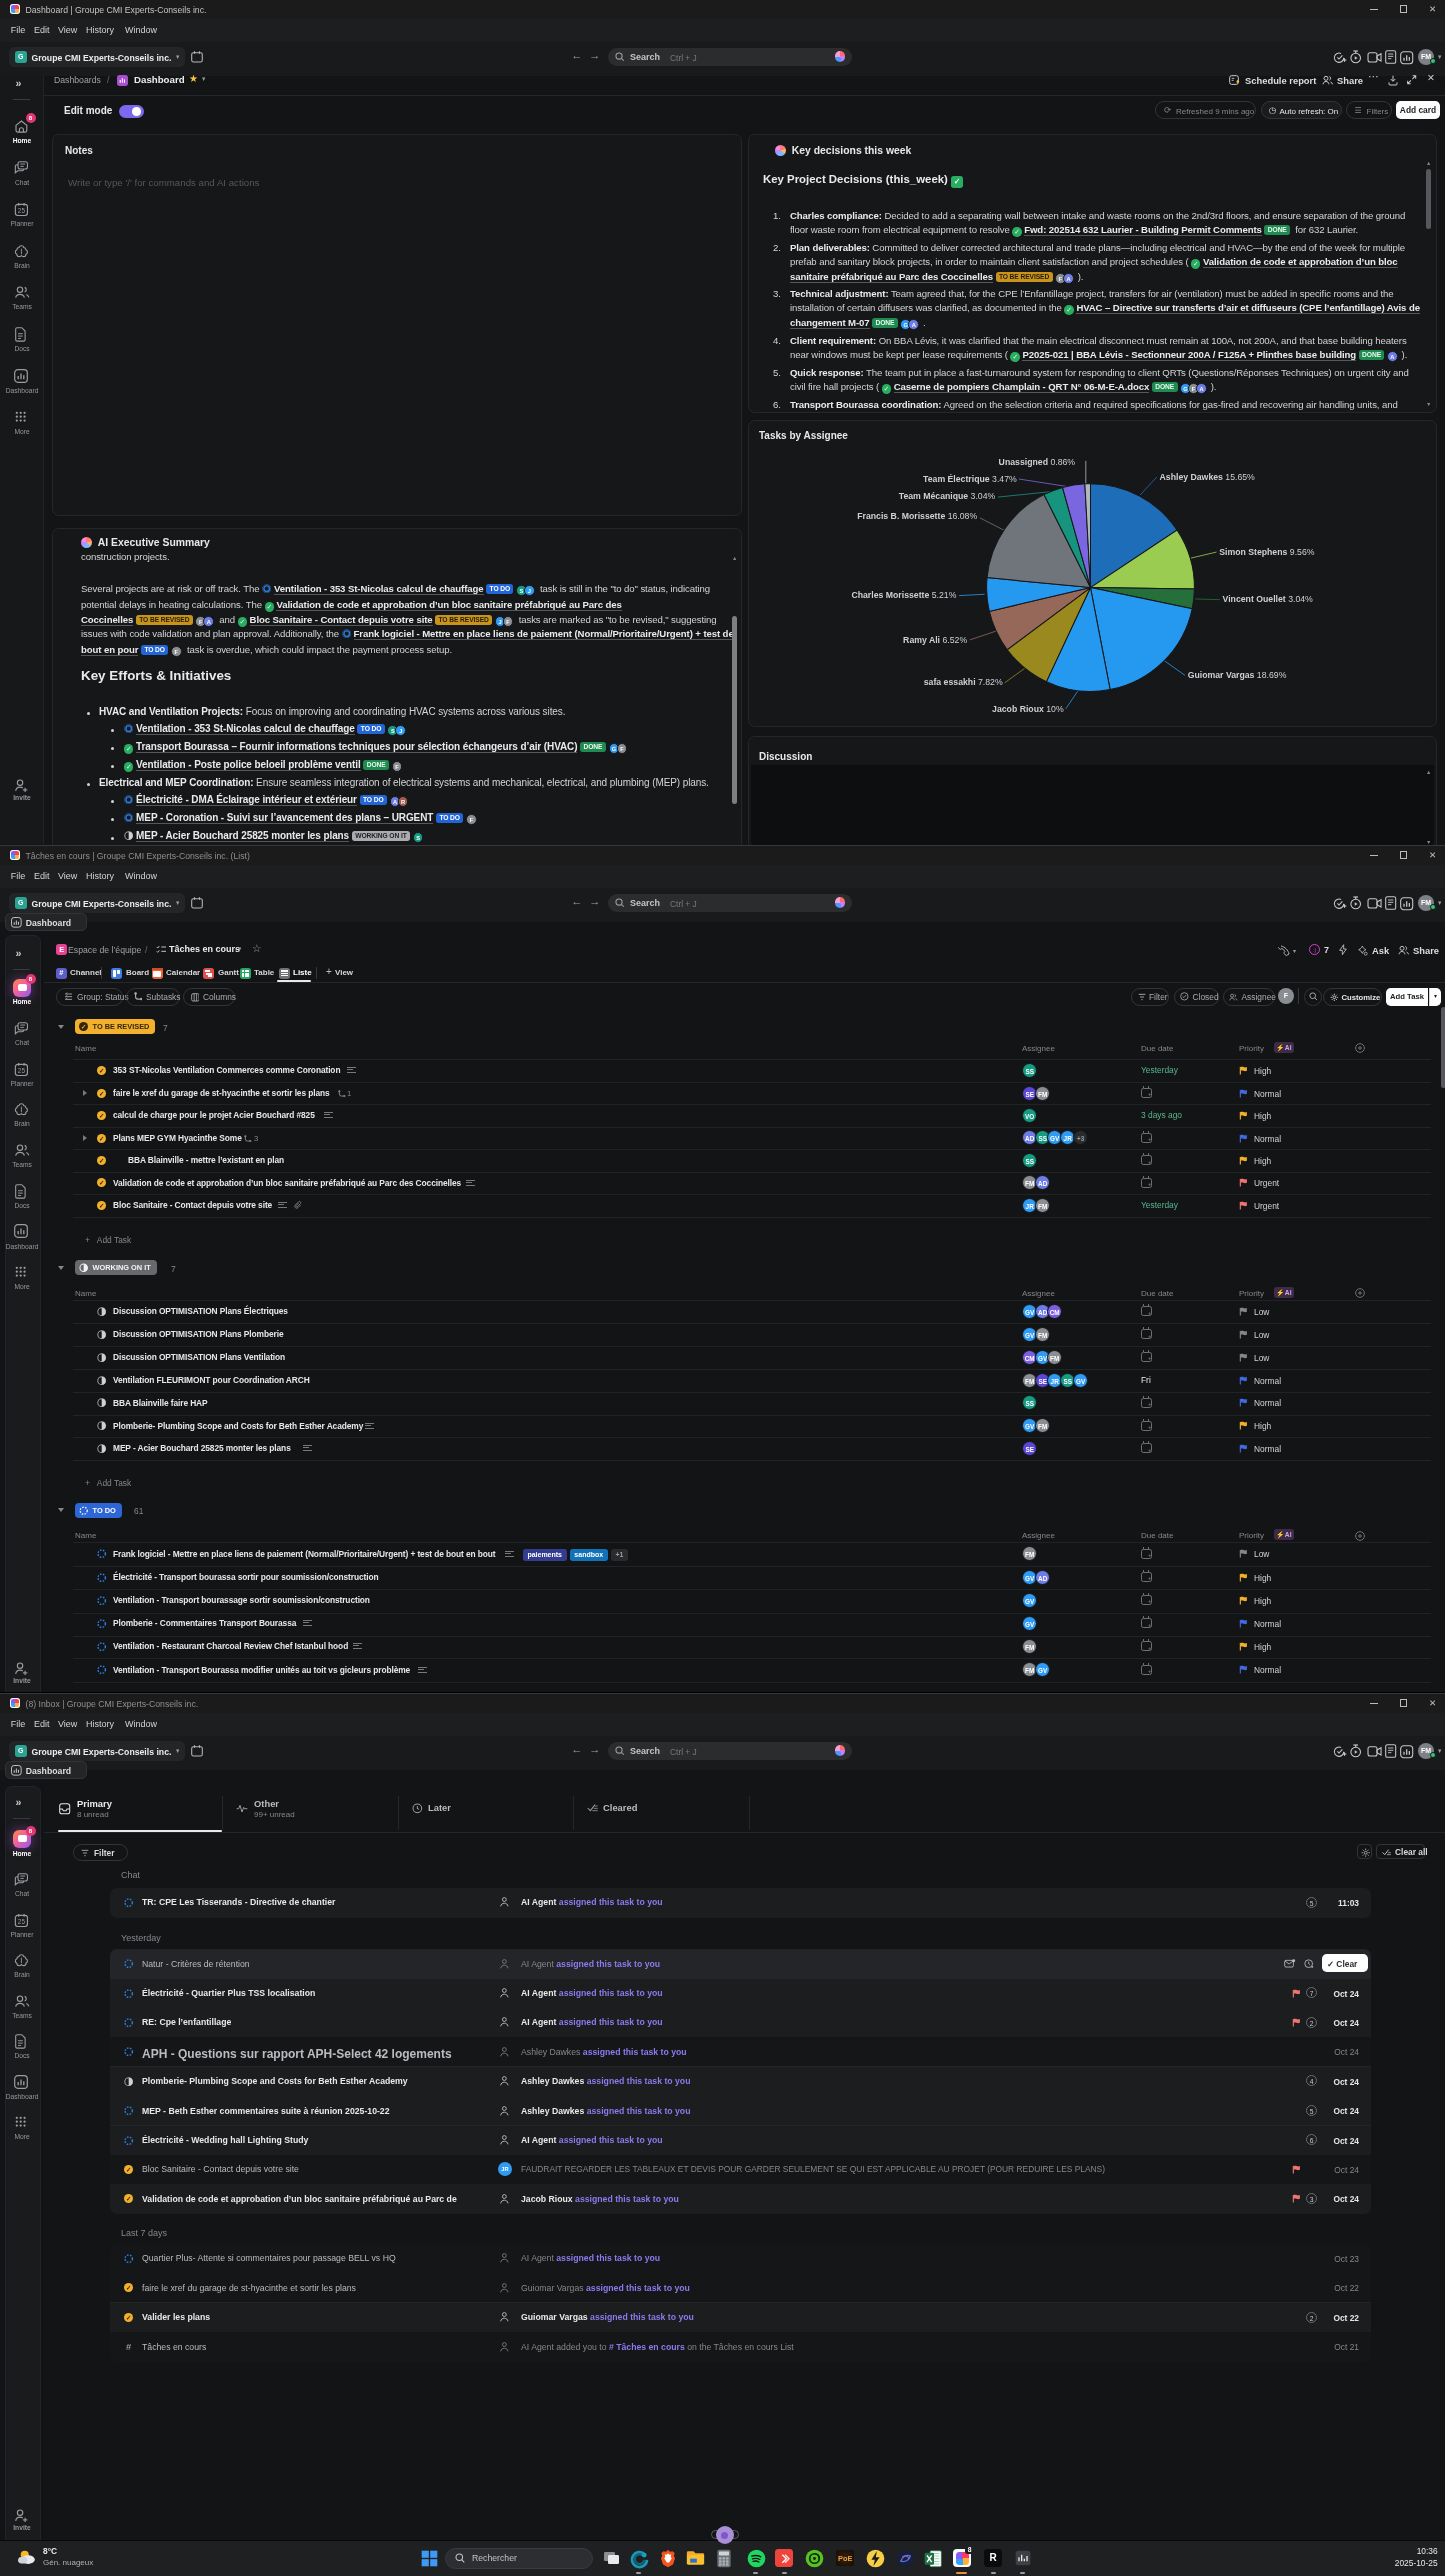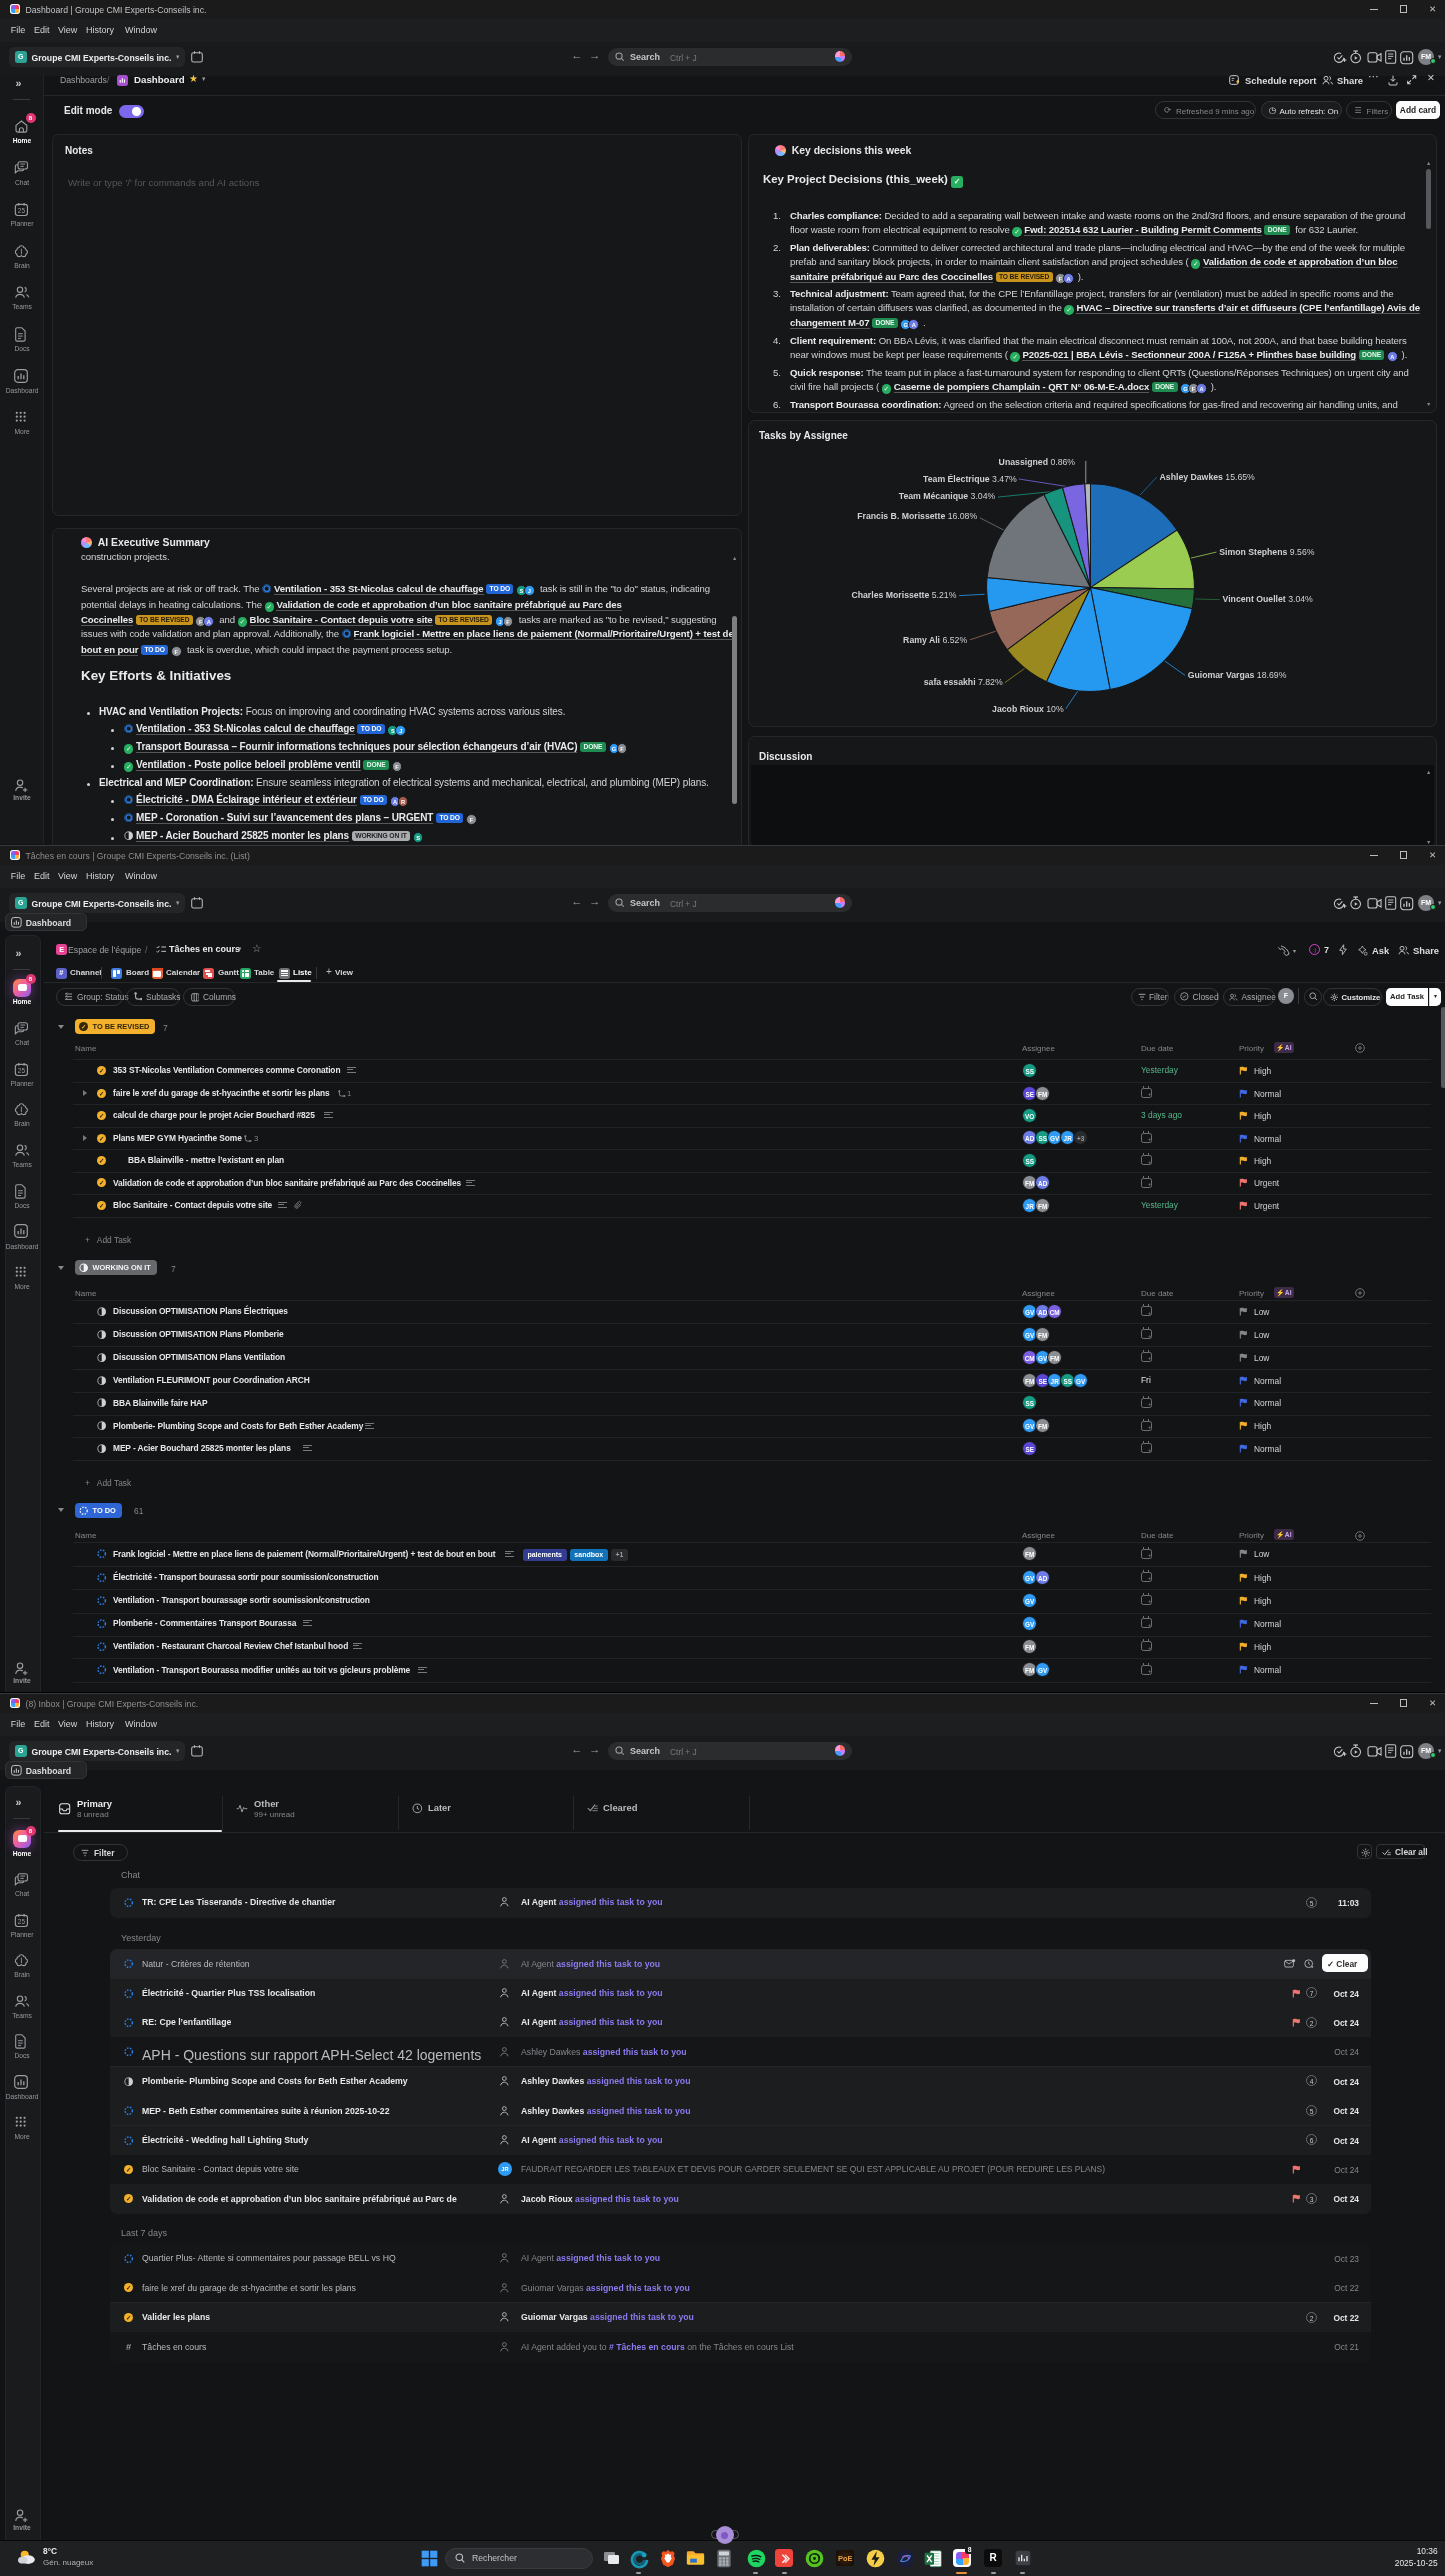--- a/index.html
+++ b/index.html
@@ -211,21 +211,21 @@
     </div>
     <div class="abs" style="left:14px;top:778px"><svg width="14.8" height="14.8" viewBox="0 0 22 22">
         <circle cx="9" cy="7" r="4" fill="none" stroke="#9b9da1" stroke-width="1.7"></circle>
         <path d="M2.5 19c.7-3.5 3.4-5.5 6.5-5.5 1.5 0 3 .5 4.1 1.3" fill="none" stroke="#9b9da1" stroke-width="1.7"></path>
         <line x1="16.5" y1="14.5" x2="16.5" y2="21" stroke="#9b9da1" stroke-width="1.7"></line>
         <line x1="13.2" y1="17.7" x2="19.8" y2="17.7" stroke="#9b9da1" stroke-width="1.7"></line>
       </svg></div>
     <div class="sbi" style="top:794px">
       <span class="lbl" style="font-weight:bold">Invite</span>
     </div>
-    <div class="hdr2" style="left:60px;top:75px">Dashboards</div>
+    <div class="hdr2" style="left:54px;top:75px">Dashboards</div>
     <div class="hdr2" style="left:107px;top:75px;color:#6a6c70">/</div>
     <div class="abs" style="left:117px;top:75px;width:11.4px;height:11.4px;border-radius:2.7px;background:#a84fd0"></div>
     <svg class="abs" style="left:119px;top:77px" width="6.7" height="6.7" viewBox="0 0 11 11">
       <line x1="2" y1="9.5" x2="2" y2="5" stroke="#fff" stroke-width="1.8"></line>
       <line x1="5.5" y1="9.5" x2="5.5" y2="2" stroke="#fff" stroke-width="1.8"></line>
       <line x1="9" y1="9.5" x2="9" y2="4" stroke="#fff" stroke-width="1.8"></line>
     </svg>
     <div class="abs" style="left:134px;top:74px;font-size:9.7px;font-weight:bold;color:#eceded">Dashboard</div>
     <div class="abs" style="left:189px;top:73px;font-size:10px;color:#f5c542">★</div>
     <div class="abs" style="left:202px;top:75px;font-size:6.7px;color:#9a9c9f">▾</div>
@@ -1305,21 +1305,21 @@
     <svg class="abs" style="left:1292px;top:324px" width="8.7" height="8.7" viewBox="0 0 13 13">
       <path d="M2 12.8V1.4" stroke="#f07571" stroke-width="1.7"></path>
       <path d="M2 1.6c1.9-.8 3.4-.8 4.9 0s3 .8 4.9 0v5.6c-1.9.8-3.4.8-4.9 0s-3-.8-4.9 0z" fill="#f07571"></path>
     </svg>
     <div class="numc" style="left:1306px;top:323px">2</div>
     <div class="abs" style="right:86px;top:324px;font-size:8.4px;font-weight:bold;color:#e4e5e7">Oct 24</div>
     <div class="ibxrow" style="top:343px;height:29.5px;background:#151618;border-bottom:0.7px solid #232527;"></div>
     <svg class="abs" style="left:124px;top:353px" width="9.4" height="9.4" viewBox="0 0 14 14">
       <circle cx="7" cy="7" r="5.5" fill="none" stroke="#2b7de0" stroke-width="2.2" stroke-dasharray="2.5 2"></circle>
     </svg>
-    <div class="abs" style="left:142px;top:353px;font-size:14px;font-weight:normal;color:#babcc0;white-space:nowrap">APH - Questions sur rapport APH-Select 42 logements</div>
+    <div class="abs" style="left:142px;top:353px;font-size:12px;font-weight:bold;color:#babcc0;white-space:nowrap">APH - Questions sur rapport APH-Select 42 logements</div>
     <svg class="abs" style="left:500px;top:353px" width="8.7" height="10" viewBox="0 0 13 15">
       <circle cx="6.5" cy="3.8" r="2.9" fill="none" stroke="#77797d" stroke-width="1.4"></circle>
       <path d="M1 14c.5-3 2.6-4.7 5.5-4.7S11.5 11 12 14" fill="none" stroke="#77797d" stroke-width="1.4"></path>
     </svg>
     <div class="abs" style="left:521px;top:353px;font-size:8.7px;white-space:nowrap"><span style="color:#85878b;font-weight:normal">Ashley Dawkes</span> <span class="purp">assigned this task to you</span></div>
     <div class="abs" style="right:86px;top:353px;font-size:8.4px;font-weight:normal;color:#85878b">Oct 24</div>
     <div class="ibxrow" style="top:373px;height:29.5px;background:#1b1d1f;border-bottom:0.7px solid #232527;"></div>
     <svg class="abs" style="left:124px;top:383px" width="9.4" height="9.4" viewBox="0 0 14 14">
       <circle cx="7" cy="7" r="5.8" fill="none" stroke="#9fa1a5" stroke-width="1.5"></circle>
       <path d="M7 1.2 A5.8 5.8 0 0 1 7 12.8 Z" fill="#cfd1d4"></path>

